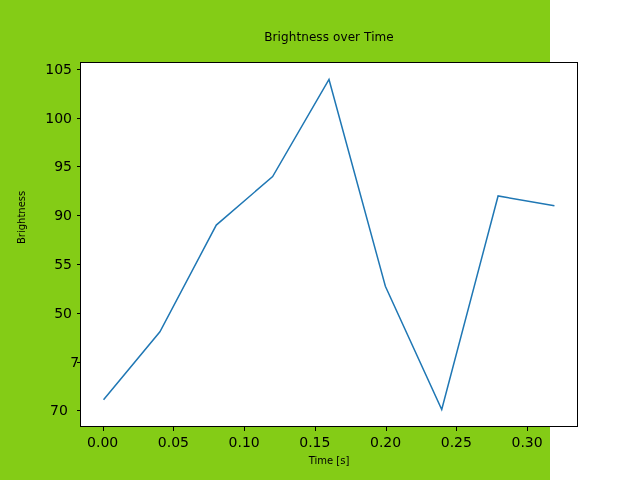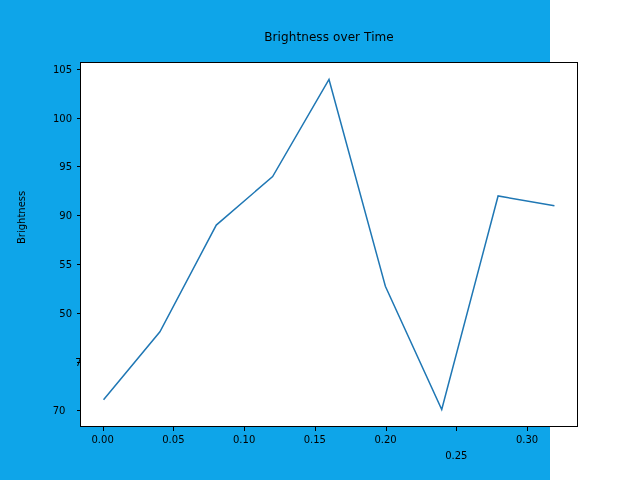--- a/index.html
+++ b/index.html
@@ -10,21 +10,21 @@
     width: 640px;
     height: 480px;
     background: #ffffff;
     font-family: "DejaVu Sans", sans-serif;
     overflow: hidden;
   }
   #figure {
     position: relative;
     width: 550px;
     height: 480px;
-    background: #0ea5e9;
+    background: #84cc16;
   }
   #chart-title {
     position: absolute;
     left: 0;
     top: 30px;
     width: 640px;
     text-align: center;
     font-size: 12px;
     color: #000000;
     letter-spacing: 0.1px;
@@ -47,21 +47,21 @@
   #data-svg {
     position: absolute;
     left: 0;
     top: 0;
     width: 100%;
     height: 100%;
     display: block;
   }
   .tick-label {
     position: absolute;
-    font-size: 10px;
+    font-size: 14px;
     color: #000000;
     white-space: nowrap;
   }
   .ytick-label {
     text-align: right;
     transform: translateY(-50%);
   }
   .xtick-label {
     transform: translateX(-50%);
   }
@@ -99,38 +99,39 @@
 </style>
 </head>
 <body>
 
 <div id="figure">
 
   <div id="chart-title" class="axes-centred" style="color: rgb(0, 0, 0);">Brightness over Time</div>
 
   <div id="ylabel">Brightness</div>
 
+  <div id="xlabel">Time [s]</div>
 
   <div id="ytick-labels">
       <div class="tick-label ytick-label" style="left: 43px; width: 32px; top: 410.409px; text-align: center;">70</div>
       <div class="tick-label ytick-label" style="left: 56px; width: 32px; top: 361.612px;">75</div>
       <div class="tick-label ytick-label" style="left: 40px; width: 32px; top: 312.816px;">50</div>
       <div class="tick-label ytick-label" style="left: 40px; width: 32px; top: 264.019px;">55</div>
       <div class="tick-label ytick-label" style="left: 40px; width: 32px; top: 215.222px;">90</div>
       <div class="tick-label ytick-label" style="left: 40px; width: 32px; top: 166.425px;">95</div>
       <div class="tick-label ytick-label" style="left: 40px; width: 32px; top: 117.628px;">100</div>
       <div class="tick-label ytick-label" style="left: 40px; width: 32px; top: 68.8316px;">105</div>
     </div>
   <div id="xtick-labels">
       <div class="tick-label xtick-label" style="left: 102.636px; top: 434px;">0.00</div>
       <div class="tick-label xtick-label" style="left: 173.375px; top: 434px;">0.05</div>
       <div class="tick-label xtick-label" style="left: 244.114px; top: 434px;">0.10</div>
       <div class="tick-label xtick-label" style="left: 314.852px; top: 434px;">0.15</div>
       <div class="tick-label xtick-label" style="left: 385.591px; top: 434px;">0.20</div>
-      <div class="tick-label xtick-label" style="left: 456.33px; top: 434px; margin-top: 16px;">0.25</div>
+      <div class="tick-label xtick-label" style="left: 456.33px; top: 434px;">0.25</div>
       <div class="tick-label xtick-label" style="left: 527.068px; top: 434px;">0.30</div>
     </div>
   <div id="tick-marks">
       <div class="tick-mark ytick-mark" style="left: 76.5px; top: 410.409px;"></div>
       <div class="tick-mark ytick-mark" style="left: 76.5px; top: 361.612px;"></div>
       <div class="tick-mark ytick-mark" style="left: 76.5px; top: 312.816px;"></div>
       <div class="tick-mark ytick-mark" style="left: 76.5px; top: 264.019px;"></div>
       <div class="tick-mark ytick-mark" style="left: 76.5px; top: 215.222px;"></div>
       <div class="tick-mark ytick-mark" style="left: 76.5px; top: 166.425px;"></div>
       <div class="tick-mark ytick-mark" style="left: 76.5px; top: 117.628px;"></div>

